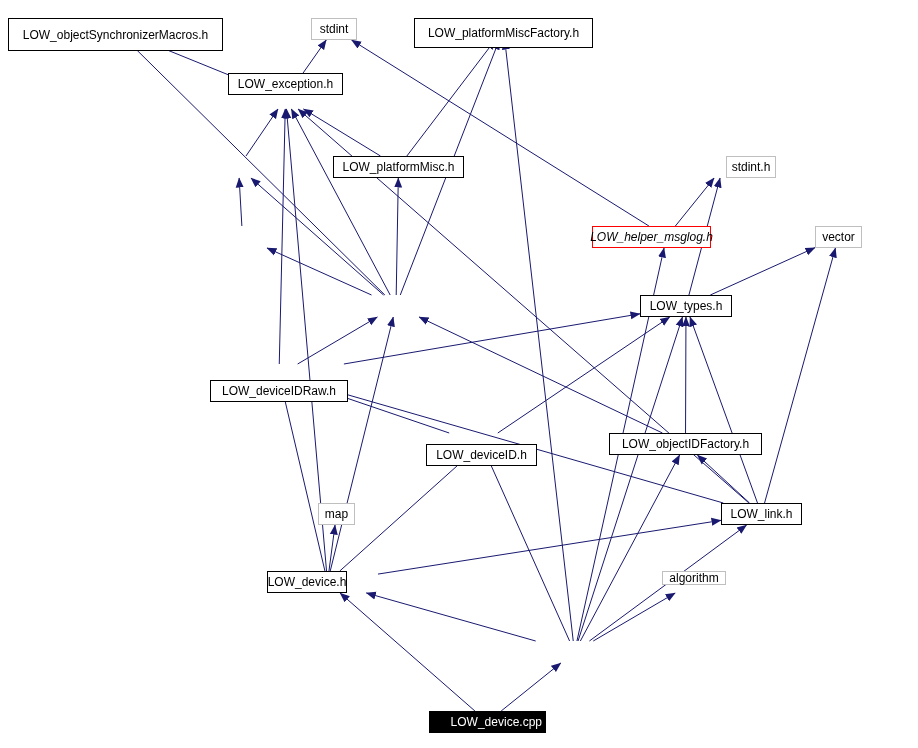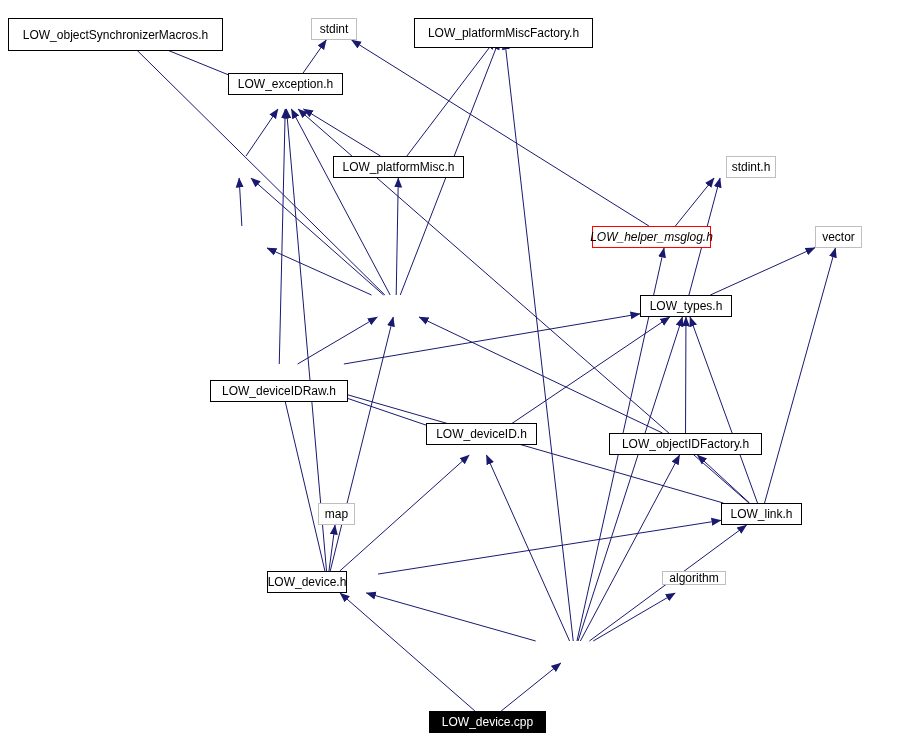--- a/index.html
+++ b/index.html
@@ -42,20 +42,21 @@
     cursor: default;
   }
   .node.highlight {
     border-color: #ff0000;
   }
   .node.root {
     background: #000000;
     color: #ffffff;
     border-color: #000000;
     cursor: default;
+    justify-content: flex-end;
   }
 </style>
 </head>
 <body>
 
 <div class="graph">
   <svg class="edges" xmlns="http://www.w3.org/2000/svg">
       <defs>
         <marker id="arr" viewBox="0 0 10 10" refX="9.5" refY="5" markerWidth="10" markerHeight="10" orient="auto">
           <path d="M0,1 L10,5 L0,9 z" fill="#191970"></path>
@@ -130,21 +131,21 @@
     </div>
     <div class="node system" style="left: 815px; top: 226px; width: 47px; height: 22px;">
       <span>vector</span>
     </div>
     <div class="node" style="left: 640px; top: 295px; width: 92px; height: 22px;">
       <span>LOW_types.h</span>
     </div>
     <div class="node" style="left: 210px; top: 364px; width: 138px; height: 22px; margin-top: 16px;">
       <span>LOW_deviceIDRaw.h</span>
     </div>
-    <div class="node" style="left: 426px; top: 423px; width: 111px; height: 22px;">
+    <div class="node" style="left: 426px; top: 444px; width: 111px; height: 22px;">
       <span>LOW_deviceID.h</span>
     </div>
     <div class="node" style="left: 609px; top: 433px; width: 153px; height: 22px;">
       <span>LOW_objectIDFactory.h</span>
     </div>
     <div class="node system" style="left: 318px; top: 503px; width: 37px; height: 22px;">
       <span>map</span>
     </div>
     <div class="node" style="left: 721px; top: 503px; width: 81px; height: 22px;">
       <span>LOW_link.h</span>

